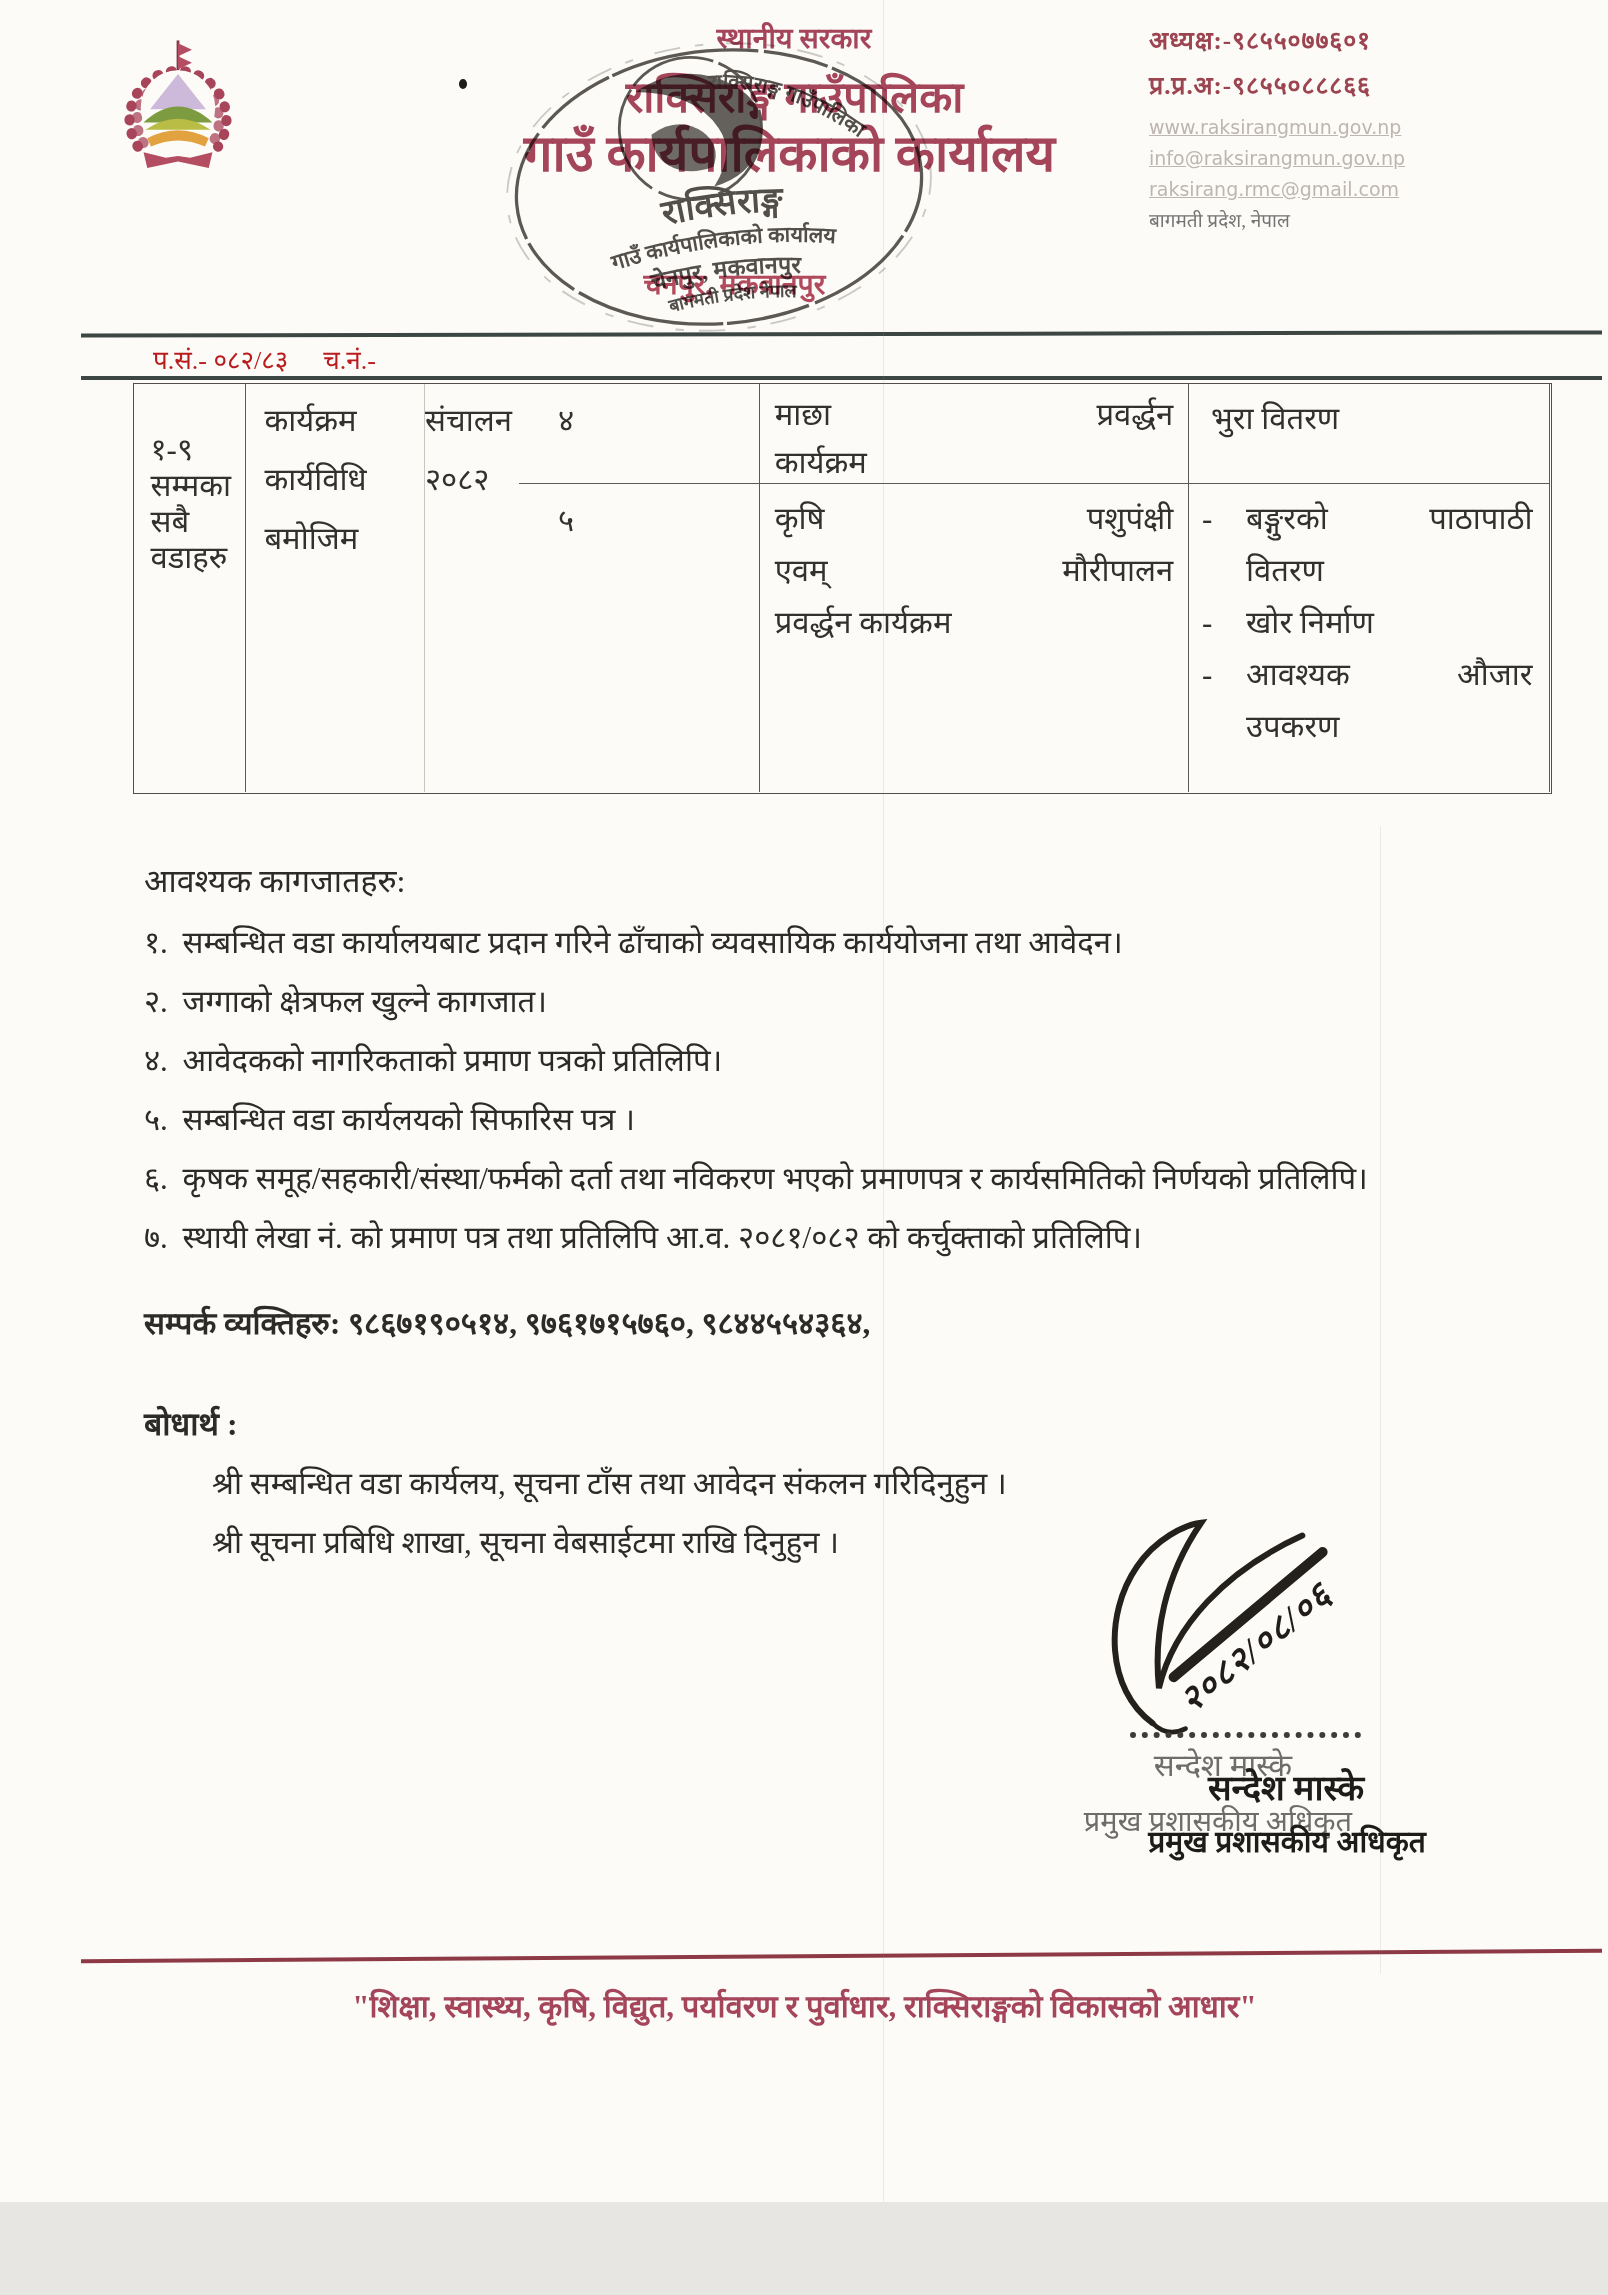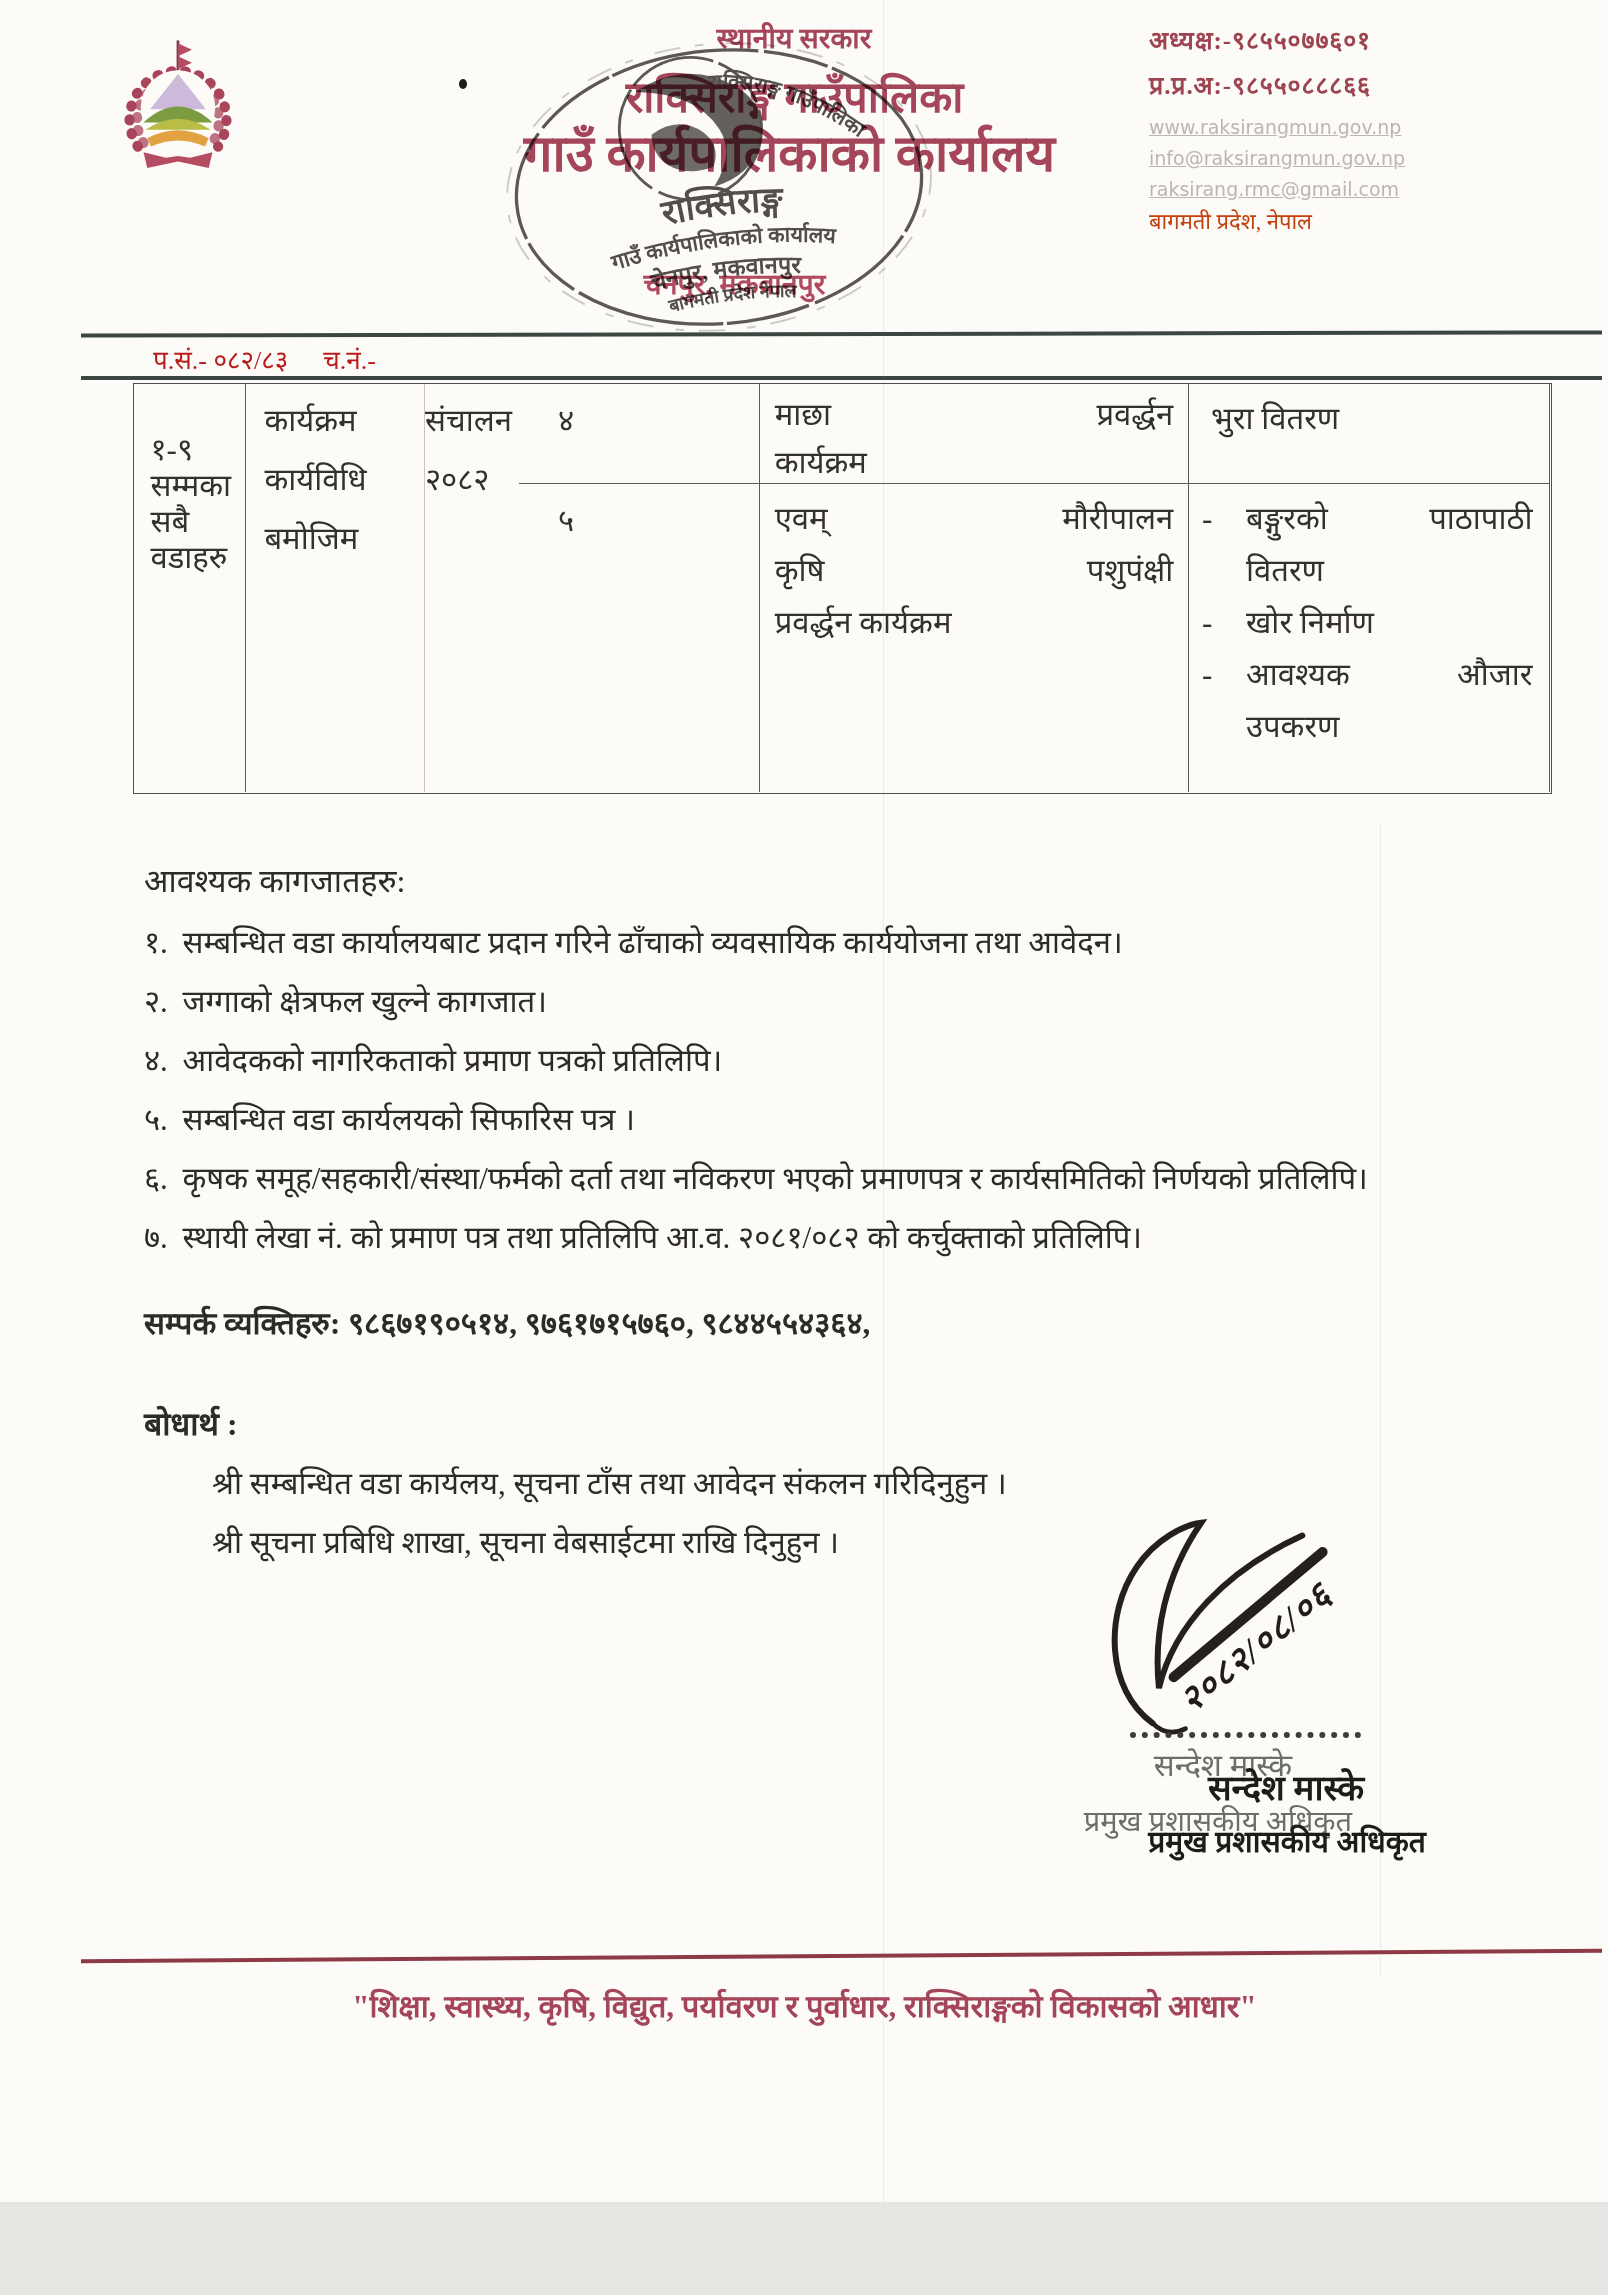--- a/index.html
+++ b/index.html
@@ -14,21 +14,21 @@
 
   
   .govt-line{left:569px;top:18.4px;width:450px;font-size:28.5px;font-weight:bold;color:#a5455a;}
   .muni-line{left:496px;top:66px;width:597px;font-size:43px;font-weight:bold;color:#a5455a;}
   .office-line{left:422px;top:116px;width:735px;font-size:51px;font-weight:bold;color:#a5455a;}
   .addr-line{left:551px;top:264px;width:367px;font-size:28.5px;font-weight:bold;color:#b24a5e;z-index:1;}
 
   .contact-block{left:1149px;top:27.5px;width:441px;line-height:1;}
   .c-phone{font-size:25px;font-weight:bold;color:#9c4551;margin-bottom:20px;letter-spacing:0.9px;}
   .c-link{font-family:"DejaVu Sans","Liberation Sans",sans-serif;font-size:19px;color:#bdb5af;text-decoration:underline;margin-bottom:12px;}
-  .c-prov{font-size:22px;color:#c2410c;margin-top:9.2px;}
+  .c-prov{font-size:19px;color:#737373;margin-top:9.2px;}
 
   .speck{left:459px;top:79px;width:8.3px;height:10px;background:#1d1c1a;border-radius:50%;}
 
   
   .rule{left:81px;width:1521px;height:3.7px;background:#3c4642;}
   .rule1{top:332px;transform:rotate(-0.12deg);}
   .rule2{top:376px;}
   .ref-line{left:153px;top:341px;font-size:26px;color:#b91c1c;}
   .ref-line .cn{margin-left:35px;}
 
@@ -172,22 +172,22 @@
         <div>बमोजिम</div>
       </div>
       <div class="proc-r">
         <div>संचालन</div>
         <div>२०८२</div>
       </div>
     </div>
 
     <div class="cell serial">५</div>
     <div class="cell namecell5">
+      <div class="jl">कृषि पशुपंक्षी</div>
       <div class="jl">एवम् मौरीपालन</div>
-      <div class="jl">कृषि पशुपंक्षी</div>
       <div>प्रवर्द्धन कार्यक्रम</div>
     </div>
     <div class="cell bulcell">
       <div class="bullet">
         <span class="dash">-</span>
         <span class="btxt">
           <span class="jl" style="display:block">बङ्गुरको पाठापाठी</span>
           <span style="display:block">वितरण</span>
         </span>
       </div>

